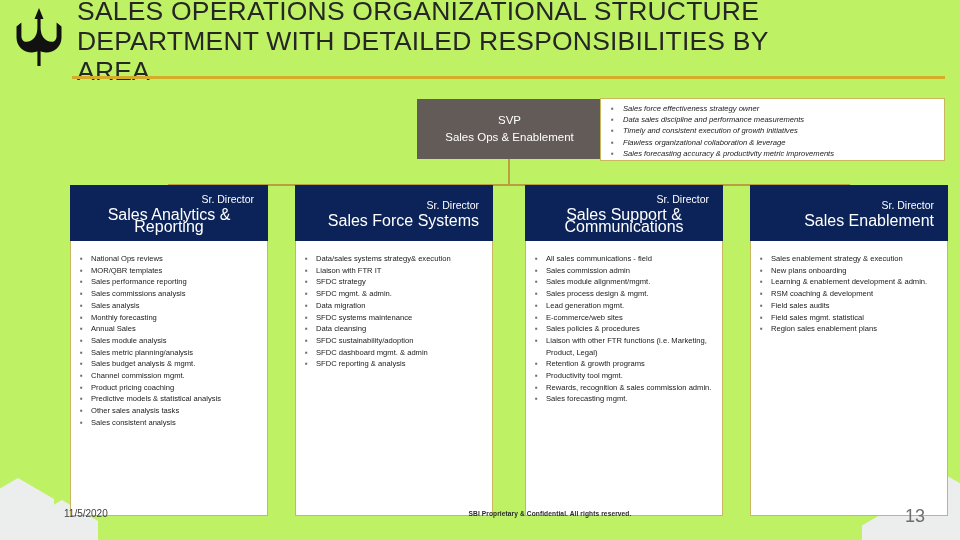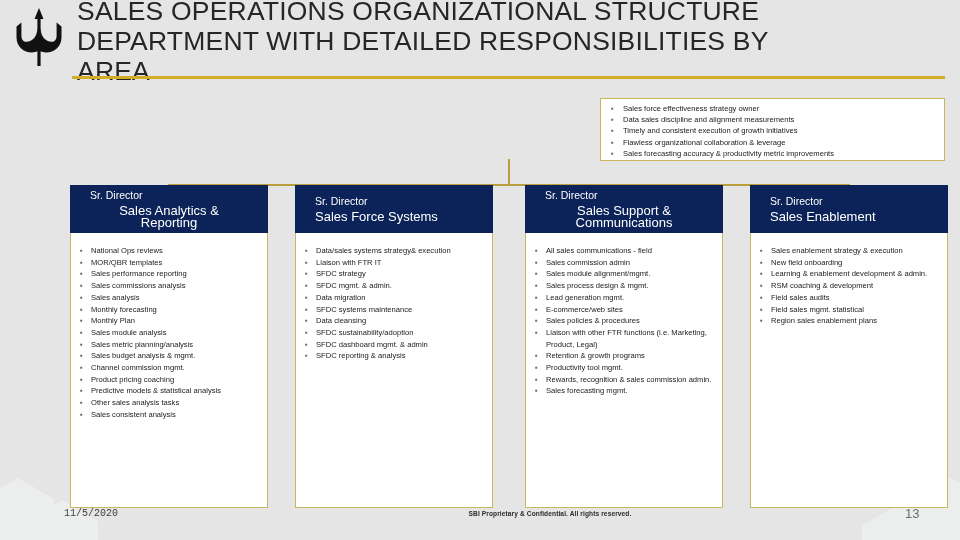--- a/index.html
+++ b/index.html
@@ -2,21 +2,21 @@
 <html><head>
 <meta charset="utf-8">
 <style>
   html,body{margin:0;padding:0;}
   body{
     width:960px;height:540px;
     background:#ffffff;
     font-family:"Liberation Sans", sans-serif;
     overflow:hidden;position:relative;
   }
-  .slide{position:absolute;inset:0;width:960px;height:540px;background:#e5e5e5;overflow:hidden;}
+  .slide{position:absolute;inset:0;width:960px;height:540px;background:#bef264;overflow:hidden;}
 
   
   .hexwrap{position:absolute;pointer-events:none;}
   .hex{
     position:absolute;
     background:#eceded;
     clip-path:polygon(50% 0%,100% 25%,100% 75%,50% 100%,0% 75%,0% 25%);
   }
   .hx-bl1{left:-18px;top:478px;width:72px;height:84px;}
   .hx-bl2{left:26px;top:500px;width:72px;height:84px;}
@@ -56,45 +56,45 @@
     box-sizing:border-box;padding:4px 6px 3px 6px;
   }
   .callout-row{
     display:flex;align-items:flex-start;
     font-size:7.6px;line-height:11.2px;color:#1a1a1a;
   }
   .callout-row .bp{
     width:16px;flex:0 0 16px;color:#6b6b6b;font-size:8px;
     line-height:11.2px;text-align:left;padding-left:4px;box-sizing:border-box;
   }
-  .callout-row .bt{flex:1;}
+  .callout-row .bt{flex:1;font-style:italic;}
 
   
   .conn{position:absolute;background:#b99f3e;}
   .c-stem{left:508px;top:159px;width:1.6px;height:26px;}
   .c-bar{left:168px;top:184px;width:682px;height:1.6px;}
   .c-d1{left:168px;top:184px;width:1.6px;height:23px;}
   .c-d2{left:394px;top:184px;width:1.6px;height:23px;}
   .c-d3{left:622px;top:184px;width:1.6px;height:23px;}
   .c-d4{left:848px;top:184px;width:1.6px;height:23px;}
 
   
   .col{position:absolute;top:185px;width:198px;}
   .col-1{left:70px;}
   .col-2{left:295px;}
   .col-3{left:525px;}
   .col-4{left:750px;}
 
   .col-head{
-    height:48px;background:#0b2359;color:#ffffff;
-    display:flex;flex-direction:column;align-items:flex-start;justify-content:center;
-    gap:4px;box-sizing:border-box;padding:0 20px;
+    height:56px;background:#0b2359;color:#ffffff;
+    display:flex;flex-direction:column;align-items:flex-end;justify-content:center;
+    gap:4px;box-sizing:border-box;padding:0 14px;
   }
   .col-head .h1{font-size:10.5px;line-height:12px;}
-  .col-head .h2{font-size:13px;line-height:12px;text-align:center;}
+  .col-head .h2{font-size:16px;line-height:12px;text-align:center;}
 
   .col-body{
     border:1.3px solid #c9b75f;border-top:none;background:#ffffff;
     box-sizing:border-box;
     height:275px;
     padding:12px 4px 6px 2px;
   }
   .col-1 .col-body{height:275px;}
   .col-2 .col-body{height:275px;}
   .col-3 .col-body{height:275px;}
@@ -107,30 +107,30 @@
   }
   .bitem .bp{
     width:18px;flex:0 0 18px;color:#6b6b6b;font-size:8px;
     line-height:11.7px;padding-left:7px;box-sizing:border-box;
   }
   .bitem .bt{flex:1;padding-right:3px;}
 
   
   .f-date{
     position:absolute;left:64px;top:508px;
-    font-size:10px;color:#3f3f3f;font-family:Liberation Mono, monospace;
+    font-size:10px;color:#3f3f3f;
   }
   .f-conf{
     position:absolute;left:0;top:510px;width:960px;
     text-align:center;padding-left:140px;box-sizing:border-box;
     font-size:6.6px;font-weight:bold;color:#2b2b2b;letter-spacing:.1px;
   }
   .f-page{
     position:absolute;left:905px;top:506px;width:40px;
-    font-size:13px;color:#6e6e6e;text-align:left;
+    font-size:18px;color:#6e6e6e;text-align:left;
   }
 </style>
 </head>
 <body>
 
 <div class="slide">
 
   <div class="hexwrap">
     <div class="hex hx-bl1"></div>
     <div class="hex hx-bl2"></div>
@@ -150,29 +150,33 @@
              C12 46.5 4.5 41 4.5 31.5 L4.5 20.5 L9.4 16.5 L9.4 30.4
              C9.6 33.4 11.4 35.8 14.5 35.7 C20.5 35.5 25.4 31 25.4 21.5
              L25.4 13 L22.5 13 Z" fill="#111111"></path>
   </svg>
 
   <div class="title">SALES OPERATIONS ORGANIZATIONAL STRUCTURE
 DEPARTMENT WITH DETAILED RESPONSIBILITIES BY
 AREA</div>
   <div class="title-rule"></div>
 
+  <div class="svp-box">
+    <div class="svp-line">SVP</div>
+    <div class="svp-line">Sales Ops &amp; Enablement</div>
+  </div>
 
   <div class="svp-callout">
     <div class="callout-row">
       <span class="bp">▪</span>
       <span class="bt">Sales force effectiveness strategy owner</span>
     </div>
     <div class="callout-row">
       <span class="bp">▪</span>
-      <span class="bt">Data sales discipline and alignment measurements</span>
+      <span class="bt">Data sales discipline and performance measurements</span>
     </div>
     <div class="callout-row">
       <span class="bp">▪</span>
       <span class="bt">Timely and consistent execution of growth initiatives</span>
     </div>
     <div class="callout-row">
       <span class="bp">▪</span>
       <span class="bt">Flawless organizational collaboration &amp; leverage</span>
     </div>
     <div class="callout-row">
@@ -214,21 +218,21 @@
         <li class="bitem">
             <span class="bp">▪</span>
             <span class="bt">Sales analysis</span>
           </li>
         <li class="bitem">
             <span class="bp">▪</span>
             <span class="bt">Monthly forecasting</span>
           </li>
         <li class="bitem">
             <span class="bp">▪</span>
-            <span class="bt">Monthly Plan</span>
+            <span class="bt">Annual Sales</span>
           </li>
         <li class="bitem">
             <span class="bp">▪</span>
             <span class="bt">Sales module analysis</span>
           </li>
         <li class="bitem">
             <span class="bp">▪</span>
             <span class="bt">Sales metric planning/analysis</span>
           </li>
         <li class="bitem">
@@ -375,21 +379,21 @@
       <div class="h2">Sales Enablement</div>
     </div>
     <div class="col-body">
       <ul class="blist">
         <li class="bitem">
             <span class="bp">▪</span>
             <span class="bt">Sales enablement strategy &amp; execution</span>
           </li>
         <li class="bitem">
             <span class="bp">▪</span>
-            <span class="bt">New field onboarding</span>
+            <span class="bt">New plans onboarding</span>
           </li>
         <li class="bitem">
             <span class="bp">▪</span>
             <span class="bt">Learning &amp; enablement development &amp; admin.</span>
           </li>
         <li class="bitem">
             <span class="bp">▪</span>
             <span class="bt">RSM coaching &amp; development</span>
           </li>
         <li class="bitem">

